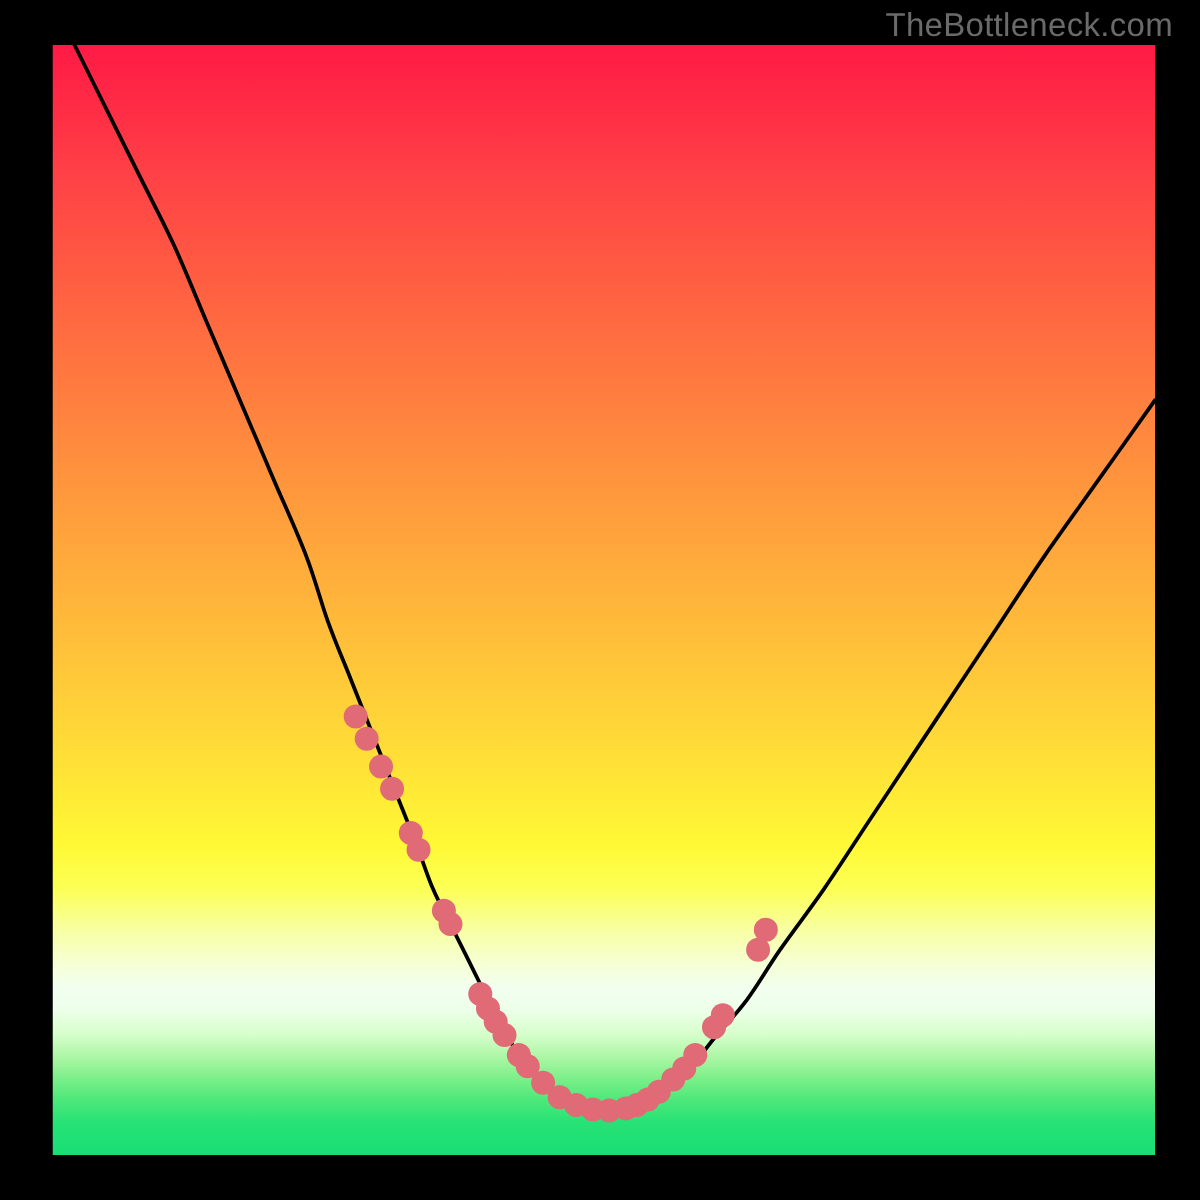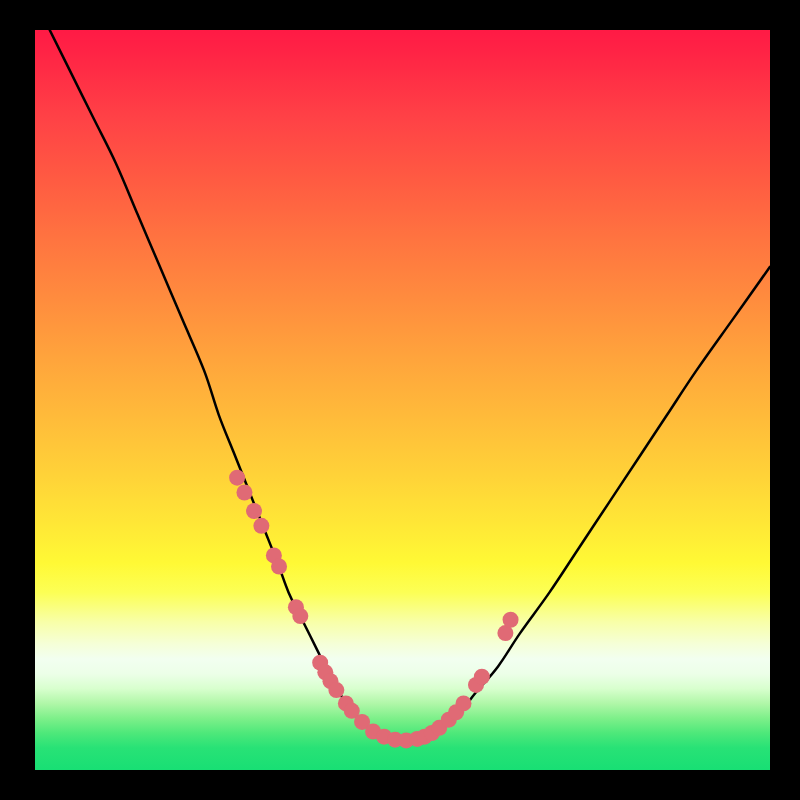--- a/index.html
+++ b/index.html
@@ -72,20 +72,21 @@
     height: 740px;
   }
   .dot {
     fill: #e06a75;
   }
 </style>
 </head>
 <body>
 
 <div class="frame">
+  <div class="watermark">TheBottleneck.com</div>
   <div class="plot">
     <div class="gradient"></div>
     <svg class="curve" viewBox="0 0 735 740" preserveAspectRatio="none">
       <path id="curve-path" fill="none" stroke="#000000" stroke-width="2.5" stroke-linecap="round" stroke-linejoin="round" d="M 14.70 0.00 C 18.67 7.99, 28.81 28.42, 36.75 44.40 C 44.69 60.38, 50.86 72.82, 58.80 88.80 C 66.74 104.78, 72.91 115.88, 80.85 133.20 C 88.79 150.52, 94.96 166.35, 102.90 185.00 C 110.84 203.65, 117.01 218.15, 124.95 236.80 C 132.89 255.45, 139.06 269.95, 147.00 288.60 C 154.94 307.25, 162.44 323.08, 169.05 340.40 C 175.67 357.72, 178.46 370.15, 183.75 384.80 C 189.04 399.45, 193.16 408.48, 198.45 421.80 C 203.74 435.12, 207.86 445.48, 213.15 458.80 C 218.44 472.12, 222.56 482.48, 227.85 495.80 C 233.14 509.12, 237.92 520.81, 242.55 532.80 C 247.18 544.79, 249.61 553.08, 253.57 562.40 C 257.54 571.72, 260.63 576.61, 264.60 584.60 C 268.57 592.59, 271.66 598.81, 275.63 606.80 C 279.59 614.79, 282.68 621.01, 286.65 629.00 C 290.62 636.99, 293.71 643.87, 297.68 651.20 C 301.64 658.53, 304.73 663.71, 308.70 669.70 C 312.67 675.69, 315.76 679.84, 319.73 684.50 C 323.69 689.16, 326.78 692.27, 330.75 695.60 C 334.72 698.93, 337.81 700.74, 341.78 703.00 C 345.74 705.26, 348.17 706.85, 352.80 708.18 C 357.43 709.51, 362.21 710.40, 367.50 710.40 C 372.79 710.40, 376.91 709.51, 382.20 708.18 C 387.49 706.85, 391.61 705.53, 396.90 703.00 C 402.19 700.47, 406.31 698.12, 411.60 694.12 C 416.89 690.12, 421.01 686.53, 426.30 680.80 C 431.59 675.07, 434.38 670.29, 441.00 662.30 C 447.62 654.31, 455.11 647.06, 463.05 636.40 C 470.99 625.74, 475.84 616.42, 485.10 603.10 C 494.36 589.78, 503.92 577.72, 514.50 562.40 C 525.08 547.08, 533.32 533.98, 543.90 518.00 C 554.48 502.02, 562.72 489.58, 573.30 473.60 C 583.88 457.62, 592.12 445.18, 602.70 429.20 C 613.28 413.22, 621.52 400.78, 632.10 384.80 C 642.68 368.82, 649.59 357.72, 661.50 340.40 C 673.41 323.08, 685.02 307.25, 698.25 288.60 C 711.48 269.95, 728.38 246.12, 735.00 236.80"></path>
       <g id="dots">
           <circle cx="202.13" cy="447.70" r="8" class="dot" fill="#e06a75"></circle>
           <circle cx="209.47" cy="462.50" r="8" class="dot" fill="#e06a75"></circle>
           <circle cx="219.03" cy="481.00" r="8" class="dot" fill="#e06a75"></circle>
           <circle cx="226.38" cy="495.80" r="8" class="dot" fill="#e06a75"></circle>
           <circle cx="238.88" cy="525.40" r="8" class="dot" fill="#e06a75"></circle>

